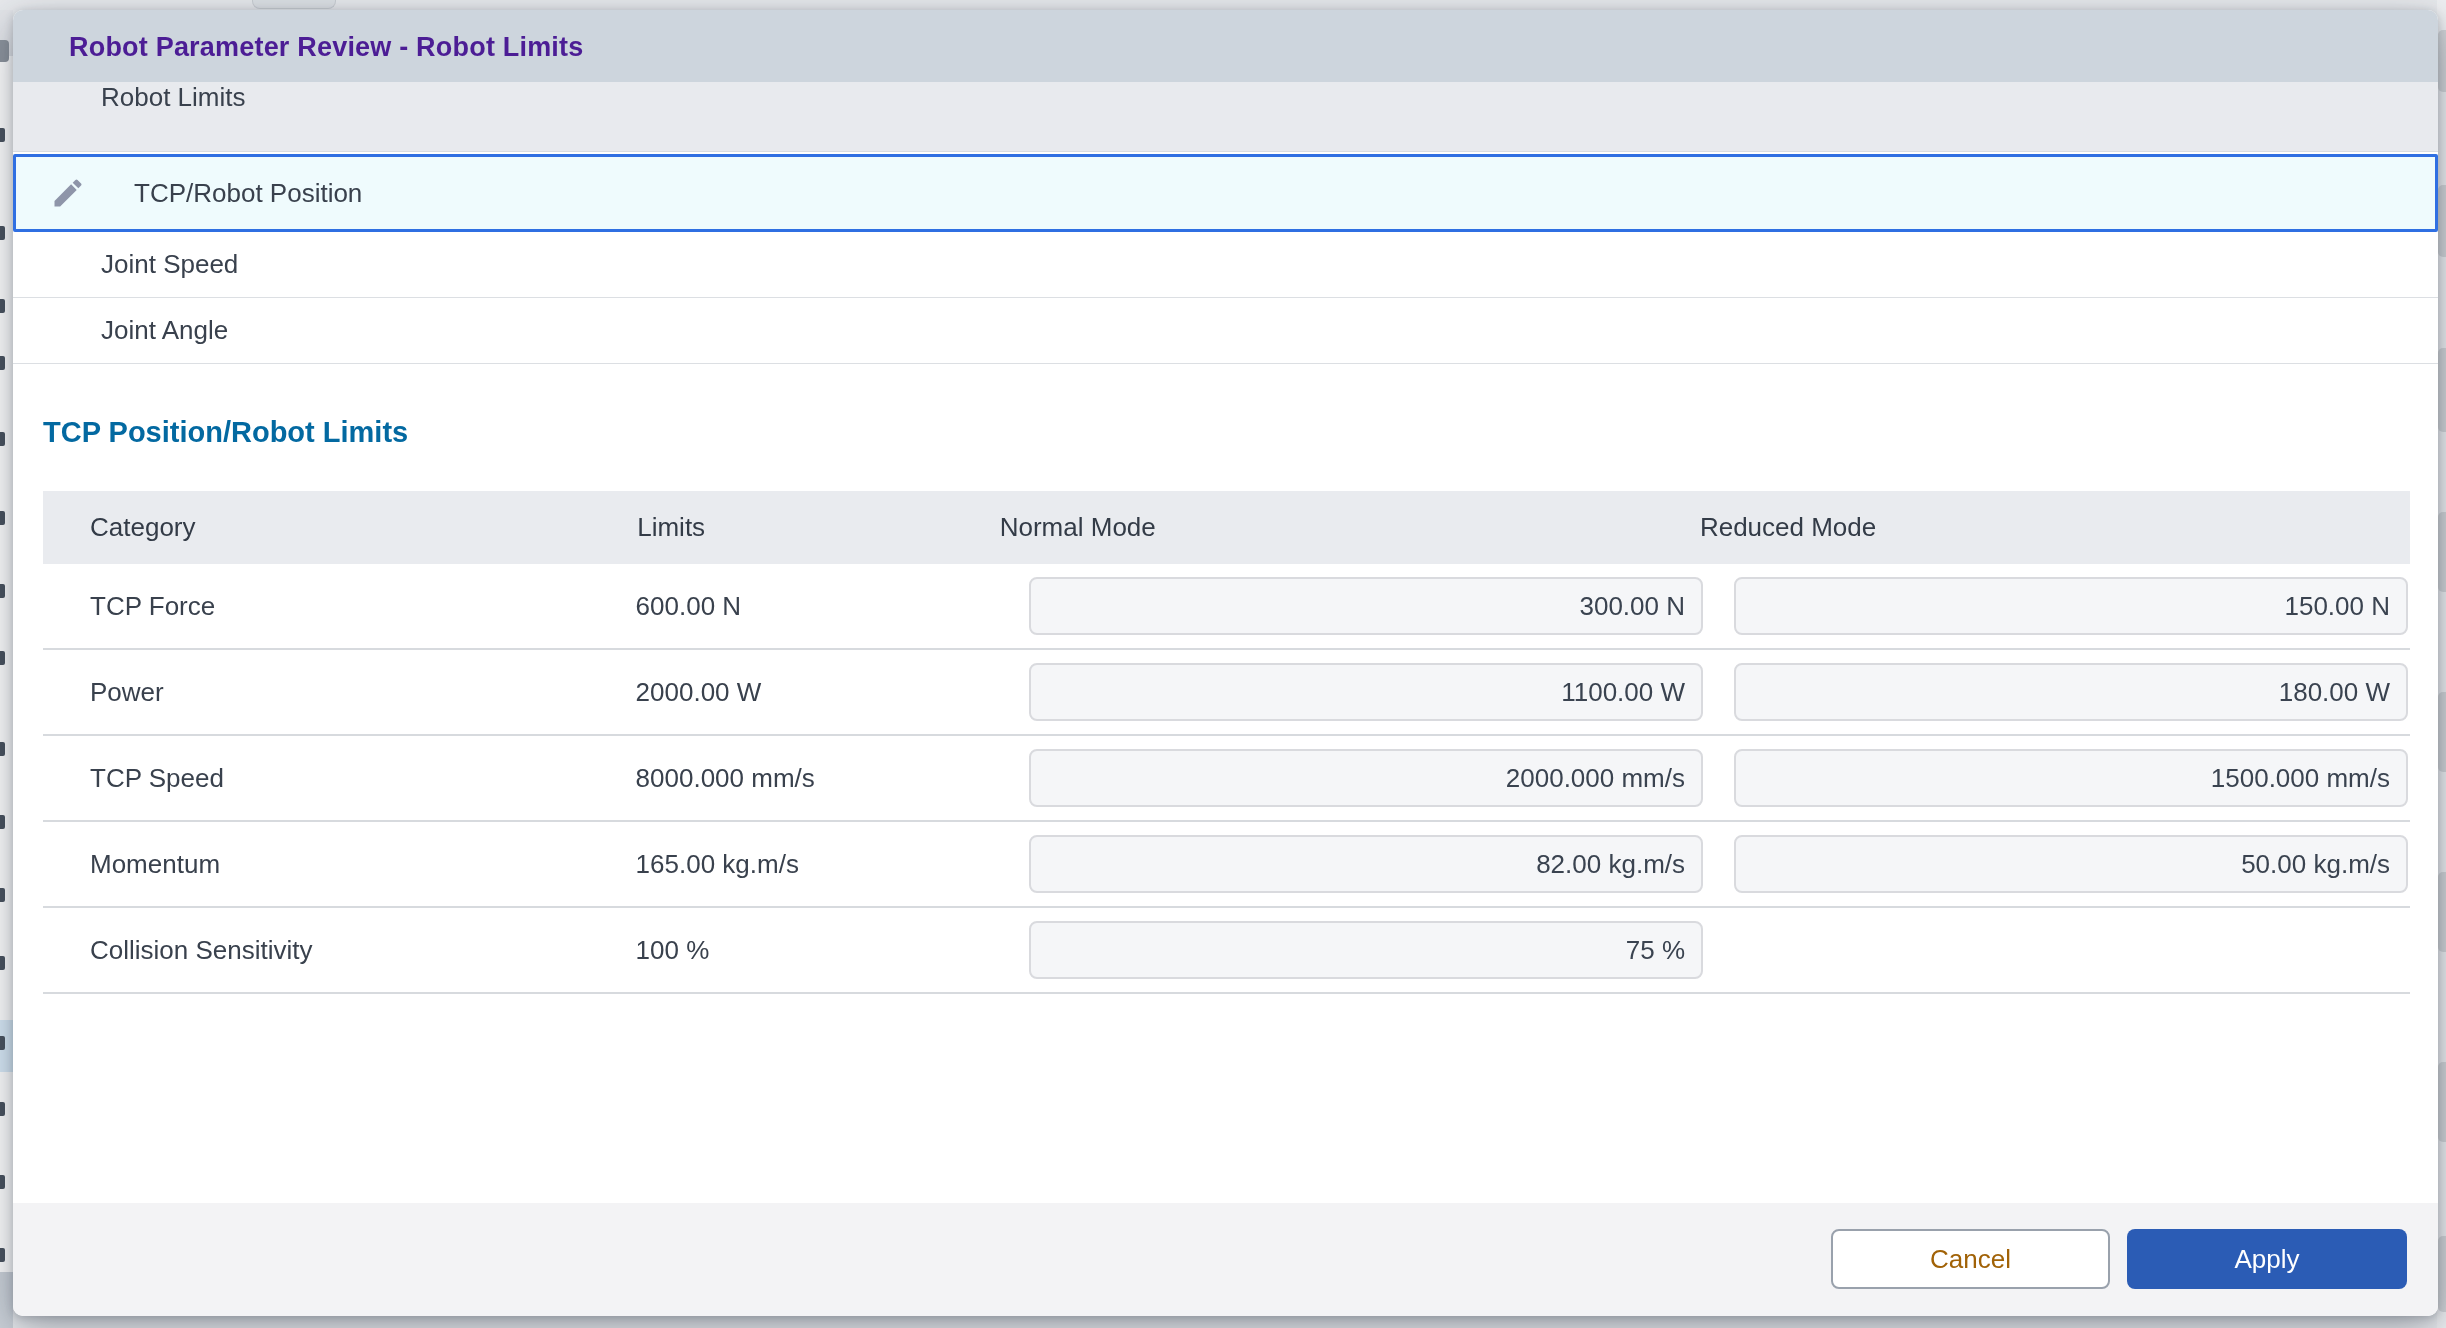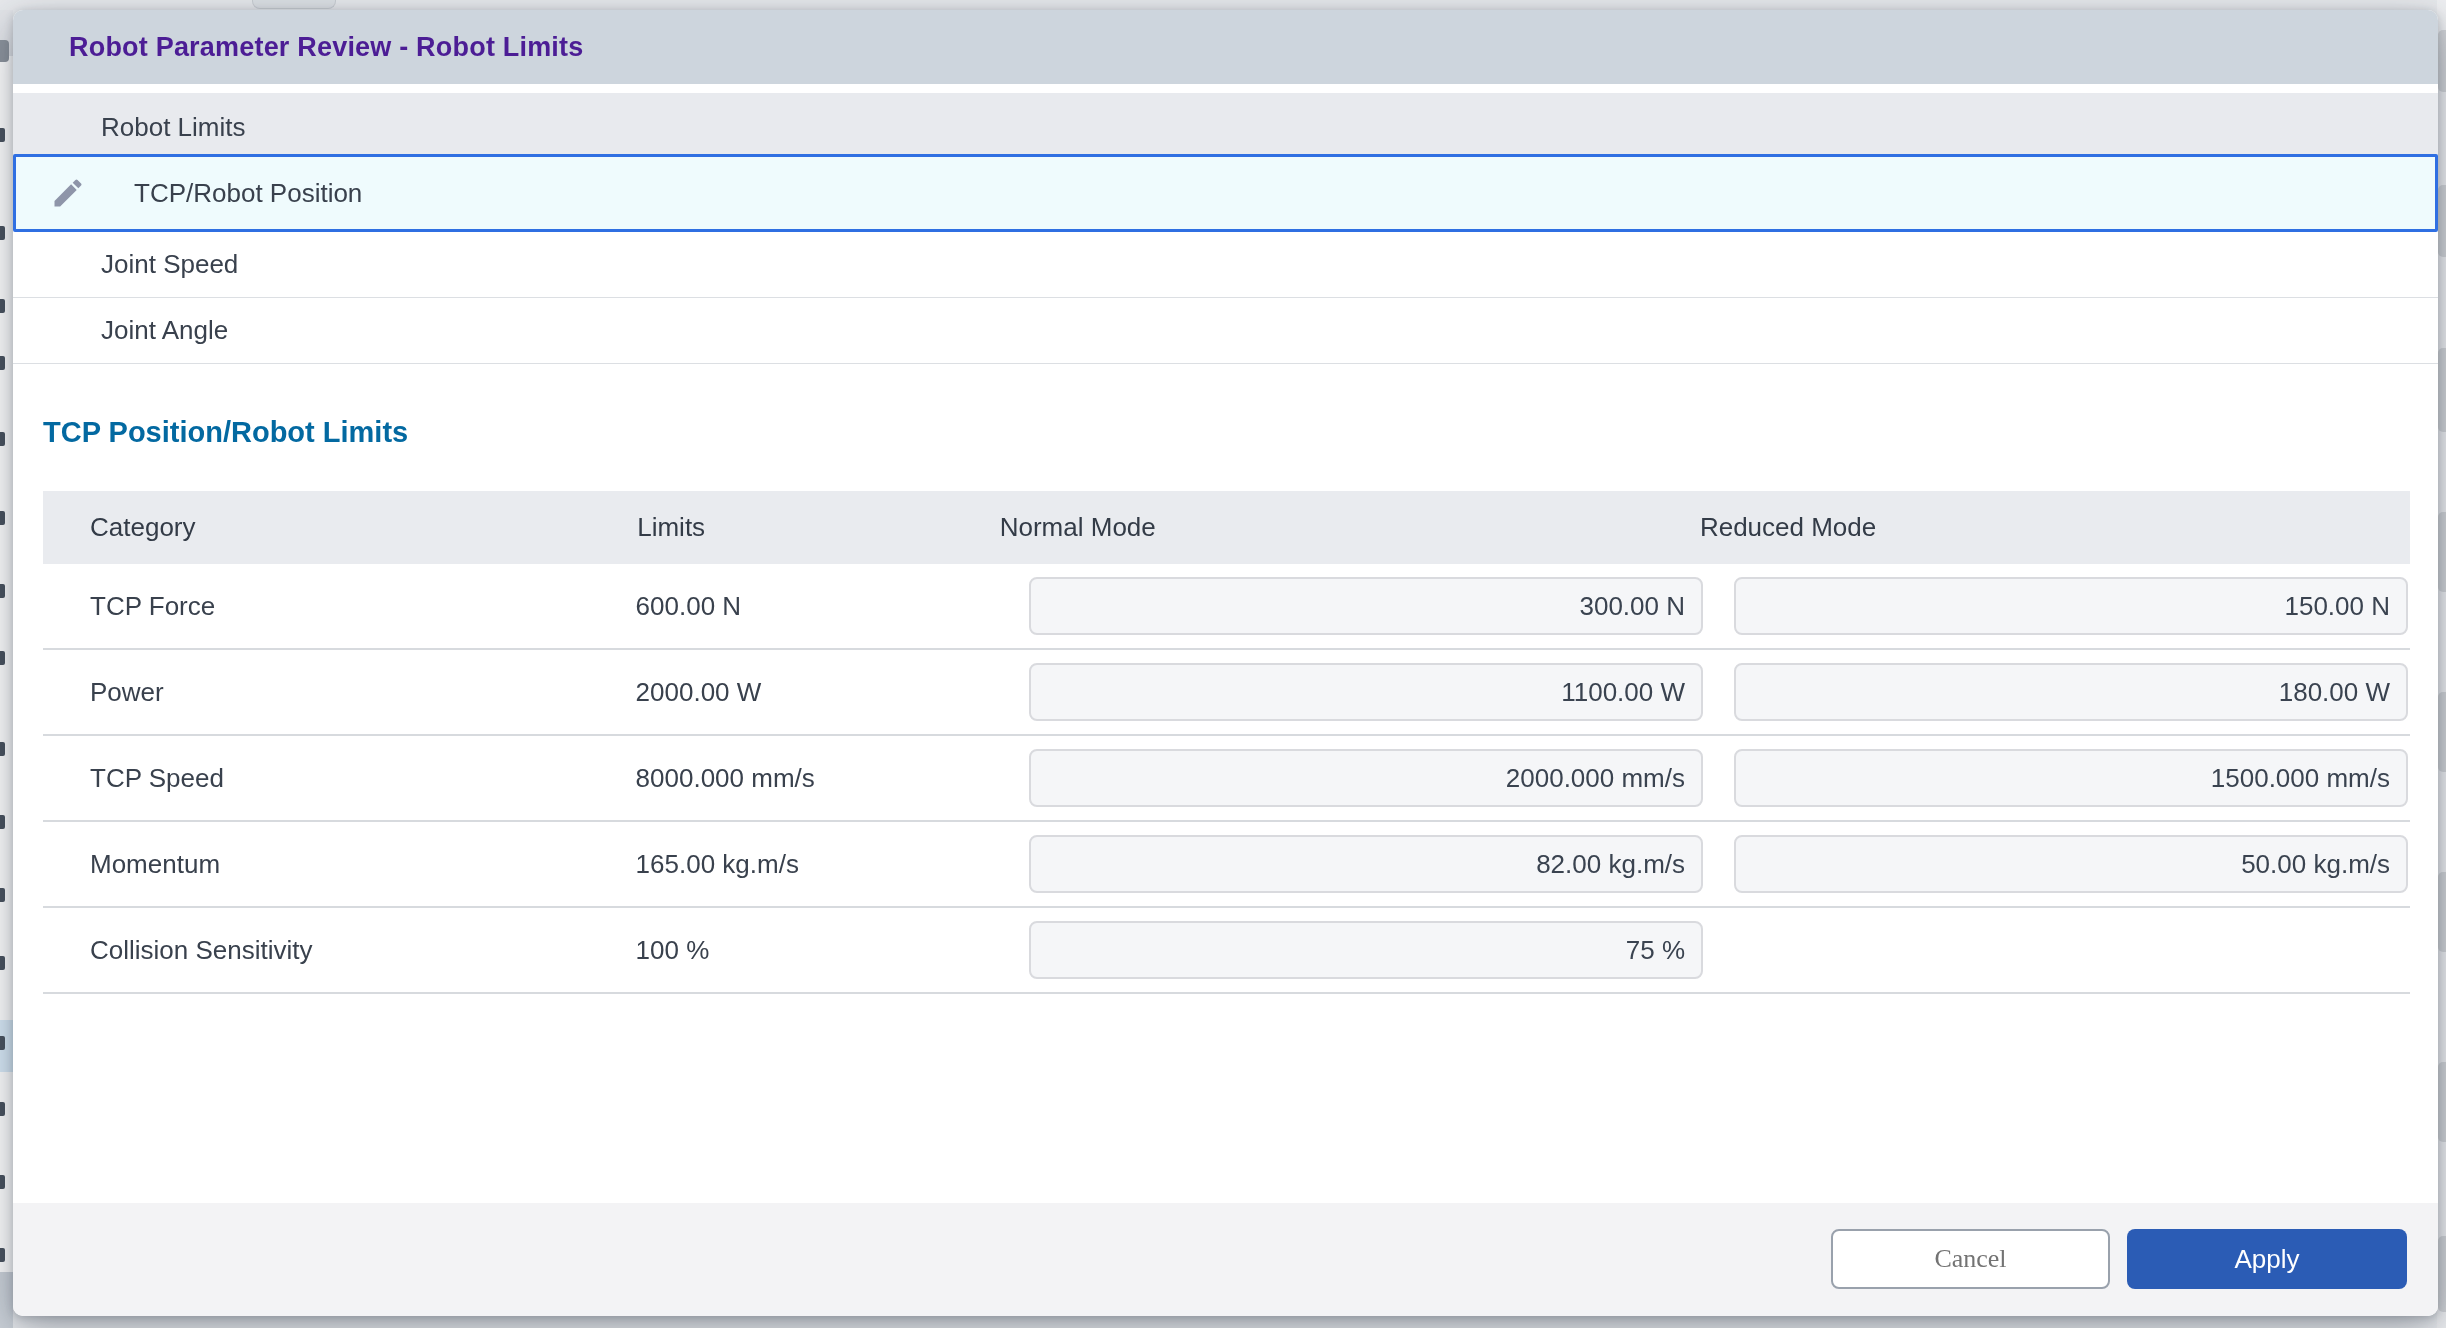--- a/index.html
+++ b/index.html
@@ -47,23 +47,23 @@
   .titlebar {
     position: absolute; left: 0; top: 0; width: 100%; height: 74px;
     background: #cdd5dd;
     display: flex; align-items: center;
     padding-left: 56px;
   }
   .titlebar .title { font-size: 27px; font-weight: bold; color: #4c1d95; letter-spacing: 0.2px; }
 
   
   .nav-header {
-    position: absolute; left: 0; top: 83px; width: 100%; height: 70px;
+    position: absolute; left: 0; top: 72px; width: 100%; height: 70px;
     background: #e8eaee; border-bottom: 1px solid #d9dce0;
-    display: flex; align-items: center; padding-left: 88px;
+    display: flex; padding-left: 88px;
     font-size: 26px; color: #39414d;
   }
   .nav-item {
     position: absolute; left: 0; width: 100%; height: 66px;
     background: #ffffff; border-bottom: 1px solid #dcdfe3;
     display: flex; align-items: center; padding-left: 88px;
     font-size: 26px; color: #39414d;
   }
   .nav-item.selected {
     top: 144px; height: 78px;
@@ -118,21 +118,21 @@
   }
   .btn {
     position: absolute; top: 26px; height: 60px;
     border-radius: 8px; font-size: 26px;
     font-family: "Liberation Sans", "DejaVu Sans", sans-serif;
     display: flex; align-items: center; justify-content: center;
     cursor: pointer;
   }
   .btn-cancel {
     left: 1818px; width: 279px;
-    background: #ffffff; border: 2px solid #99a1ac; color: #737373; font-family: Liberation Serif, serif;
+    background: #ffffff; border: 2px solid #99a1ac; color: #a16207;
   }
   .btn-apply {
     left: 2114px; width: 280px;
     background: #2b5cb5; border: none; color: #ffffff;
   }
 </style>
 </head>
 <body>
 
 <div class="bg-top-strip">

